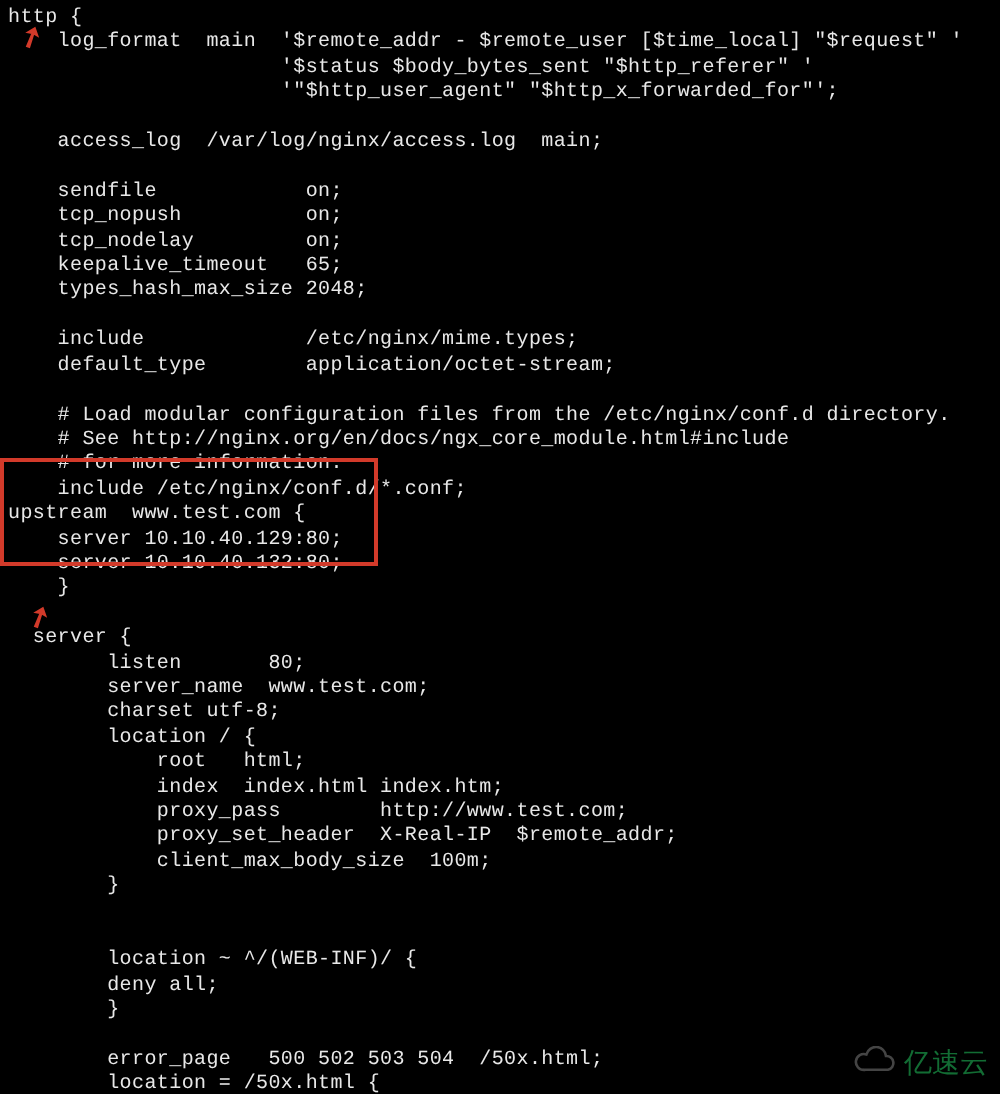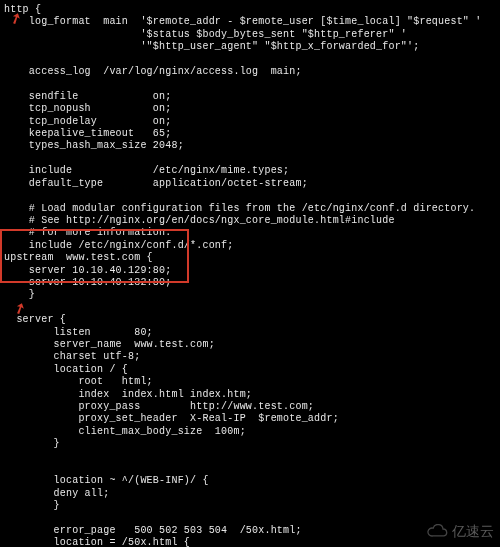--- a/index.html
+++ b/index.html
@@ -32,26 +32,26 @@
   .redbox {
     position: absolute;
     border: 2px solid #d23a2a;
     box-sizing: border-box;
     pointer-events: none;
   }
   .watermark {
     position: absolute;
     right: 6px;
     bottom: 6px;
-    color: #a3a3a3;
+    color: #22c55e;
     opacity: 0.55;
     font-family: "Arial", sans-serif;
     font-size: 14px;
     display: flex;
-    align-items: flex-end;
+    align-items: flex-start;
     gap: 4px;
     pointer-events: none;
   }
   .watermark svg { opacity: 0.6; }
 </style>
 </head>
 <body>
 
 <pre class="code">http {
     log_format  main  '$remote_addr - $remote_user [$time_local] "$request" '

